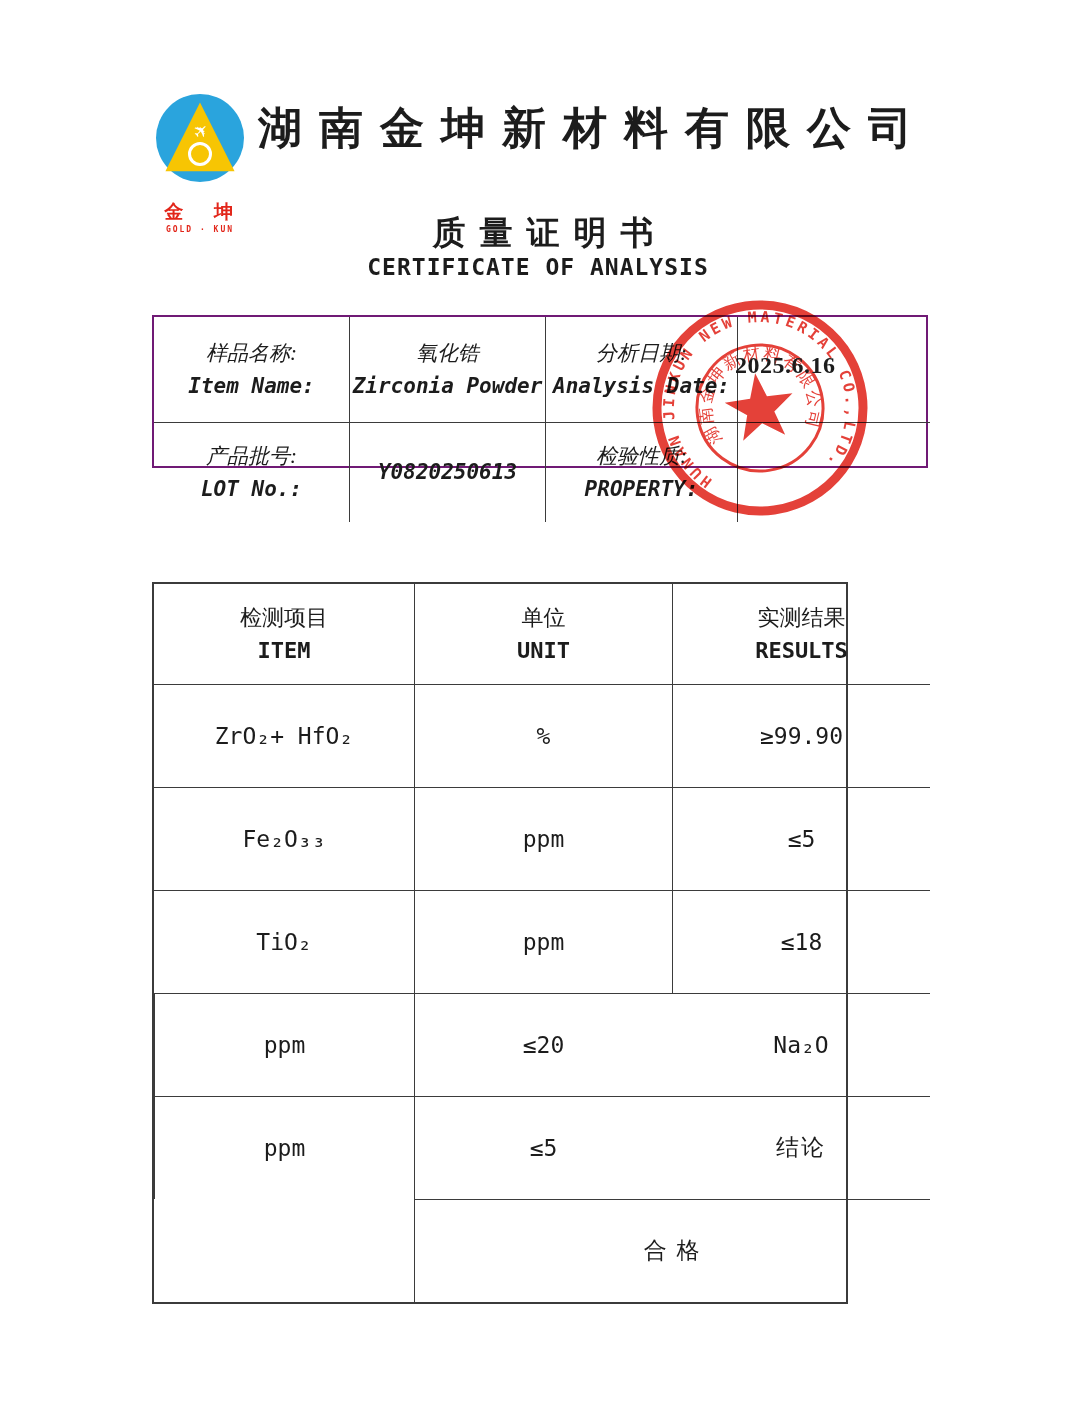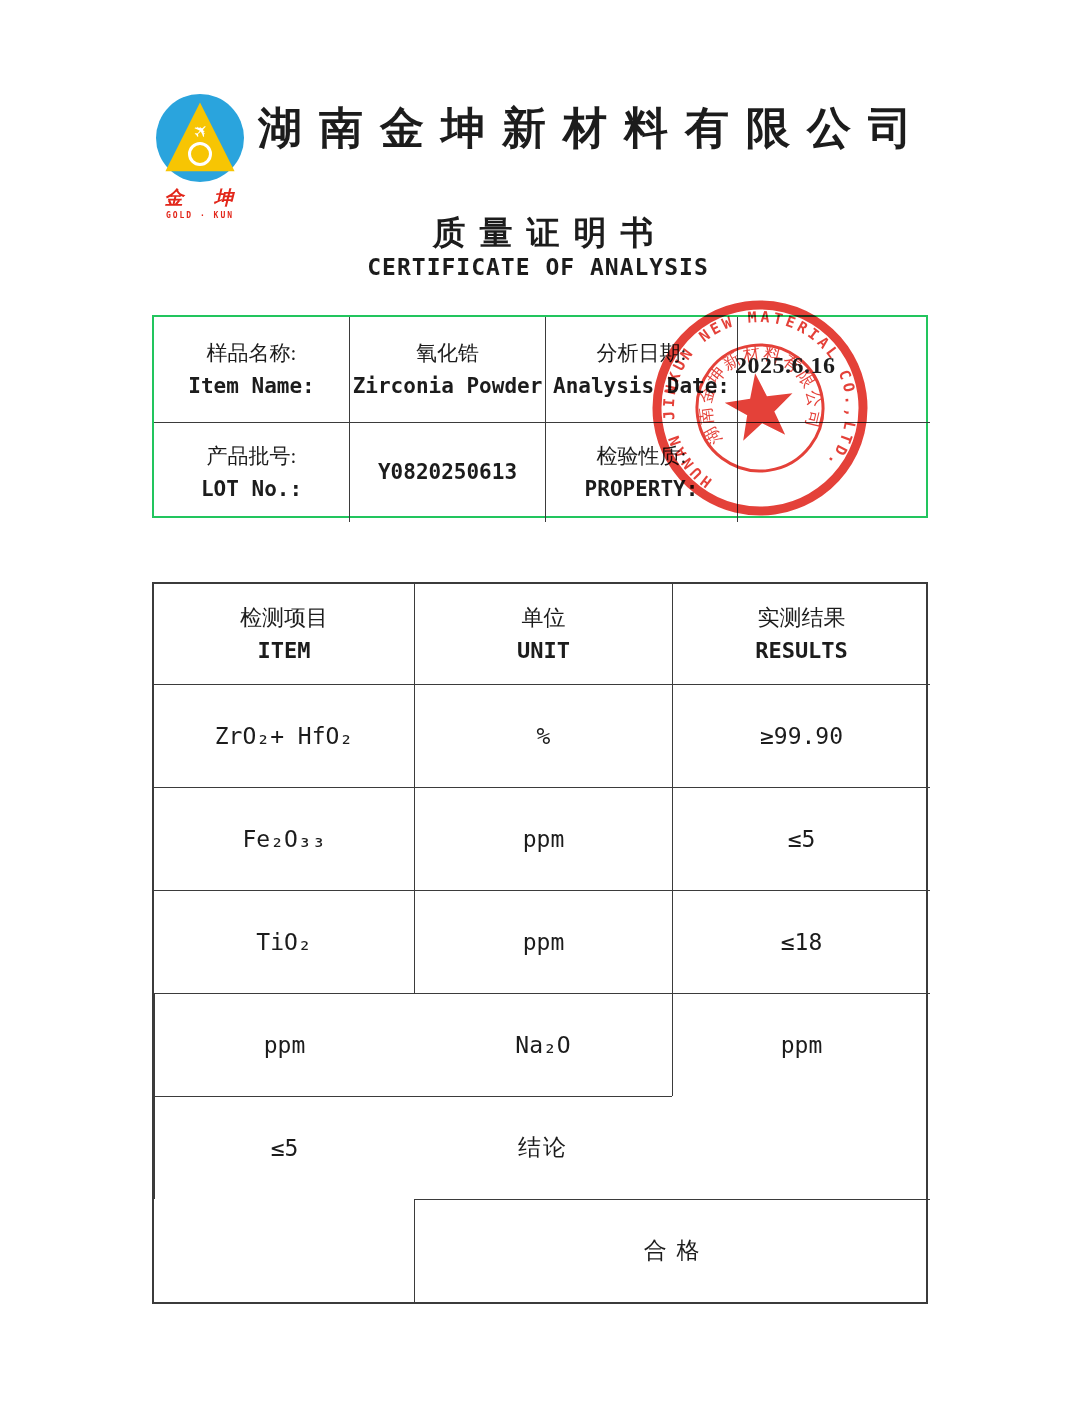--- a/index.html
+++ b/index.html
@@ -26,21 +26,21 @@
     clip-path:polygon(50% 2%, 98% 95%, 2% 95%);
   }
   .logo-plane{
     position:absolute;left:50%;top:24px;transform:translateX(-50%) rotate(-45deg);
     color:#ffffff;font-size:24px;line-height:1;
   }
   .logo-flask{
     position:absolute;left:50%;top:48px;transform:translateX(-50%);
     width:18px;height:18px;border:3px solid #ffffff;border-radius:50%;
   }
-  .logo-cn{margin-top:3px;color:#e2261a;font-size:19px;font-weight:bold;letter-spacing:13px;padding-left:10px;font-style:italic;}
+  .logo-cn{margin-top:17px;color:#e2261a;font-size:19px;font-weight:bold;letter-spacing:13px;padding-left:10px;}
   .logo-en{color:#e2261a;font-size:8px;font-weight:bold;letter-spacing:2px;}
 
   .company-cn{
     position:absolute;left:250px;top:99px;width:660px;text-align:center;
     font-size:44px;font-weight:bold;letter-spacing:17px;padding-left:8px;
     white-space:nowrap;
   }
   .company-en{
     position:absolute;left:250px;top:163px;width:660px;text-align:center;
     font-size:25px;font-weight:bold;letter-spacing:0.5px;white-space:nowrap;
@@ -50,48 +50,49 @@
     font-size:33px;font-weight:bold;letter-spacing:14px;padding-left:10px;
     white-space:nowrap;
   }
   .doc-en{
     position:absolute;left:0;top:254px;width:1076px;text-align:center;
     font-size:23px;font-weight:bold;letter-spacing:1px;white-space:nowrap;
   }
 
   
   .info-table{
-    position:absolute;left:152px;top:315px;width:776px;height:203px;
+    position:absolute;left:152px;top:315px;width:776px;height:153px;
     display:grid;
     grid-template-columns:195px 196px 192px 193px;
     grid-template-rows:105px 100px;
-    border:2px solid #22c55e;
+    border:2px solid #701a75;
     box-sizing:border-box;
     z-index:2;
+    font-style:italic;
   }
   .info-table .cell{
     border-left:1.5px solid #3b3b3b;border-top:1.5px solid #3b3b3b;
     display:flex;flex-direction:column;justify-content:center;align-items:center;
     text-align:center;line-height:1.55;
     box-sizing:border-box;
   }
   .info-table .cell.c1{border-left:none;}
   .info-table .cell.r1{border-top:none;}
   .lbl-cn{font-size:21px;}
   .lbl-en{font-size:21px;font-weight:bold;}
 
   
   .section-label{
     position:absolute;left:158px;top:540px;font-size:21px;font-weight:bold;
     letter-spacing:0.5px;
   }
 
   
   .analysis-table{
-    position:absolute;left:152px;top:582px;width:776px;
+    position:absolute;left:152px;top:582px;width:696px;
     display:grid;
     grid-template-columns:260px 258px 258px;
     grid-template-rows:100px 103px 103px 103px 103px 103px 103px;
     border:2px solid #3b3b3b;
     box-sizing:border-box;
     z-index:2;
   }
   .analysis-table .cell{
     border-left:1.5px solid #3b3b3b;border-top:1.5px solid #3b3b3b;
     display:flex;flex-direction:column;justify-content:center;align-items:center;
@@ -190,20 +191,21 @@
 
     <div class="cell c1">Fe₂O₃₃</div>
     <div class="cell">ppm</div>
     <div class="cell">≤5</div>
 
     <div class="cell c1">TiO₂</div>
     <div class="cell">ppm</div>
     <div class="cell">≤18</div>
 
     <div class="cell">ppm</div>
+    <div class="cell">≤20</div>
 
     <div class="cell c1">Na₂O</div>
     <div class="cell">ppm</div>
     <div class="cell">≤5</div>
 
     <div class="cell c1 concl cn">结论</div>
     <div class="cell merged concl cn">合 格</div>
   </div>
 
   <svg class="stamp" viewBox="0 0 230 230" xmlns="http://www.w3.org/2000/svg">

